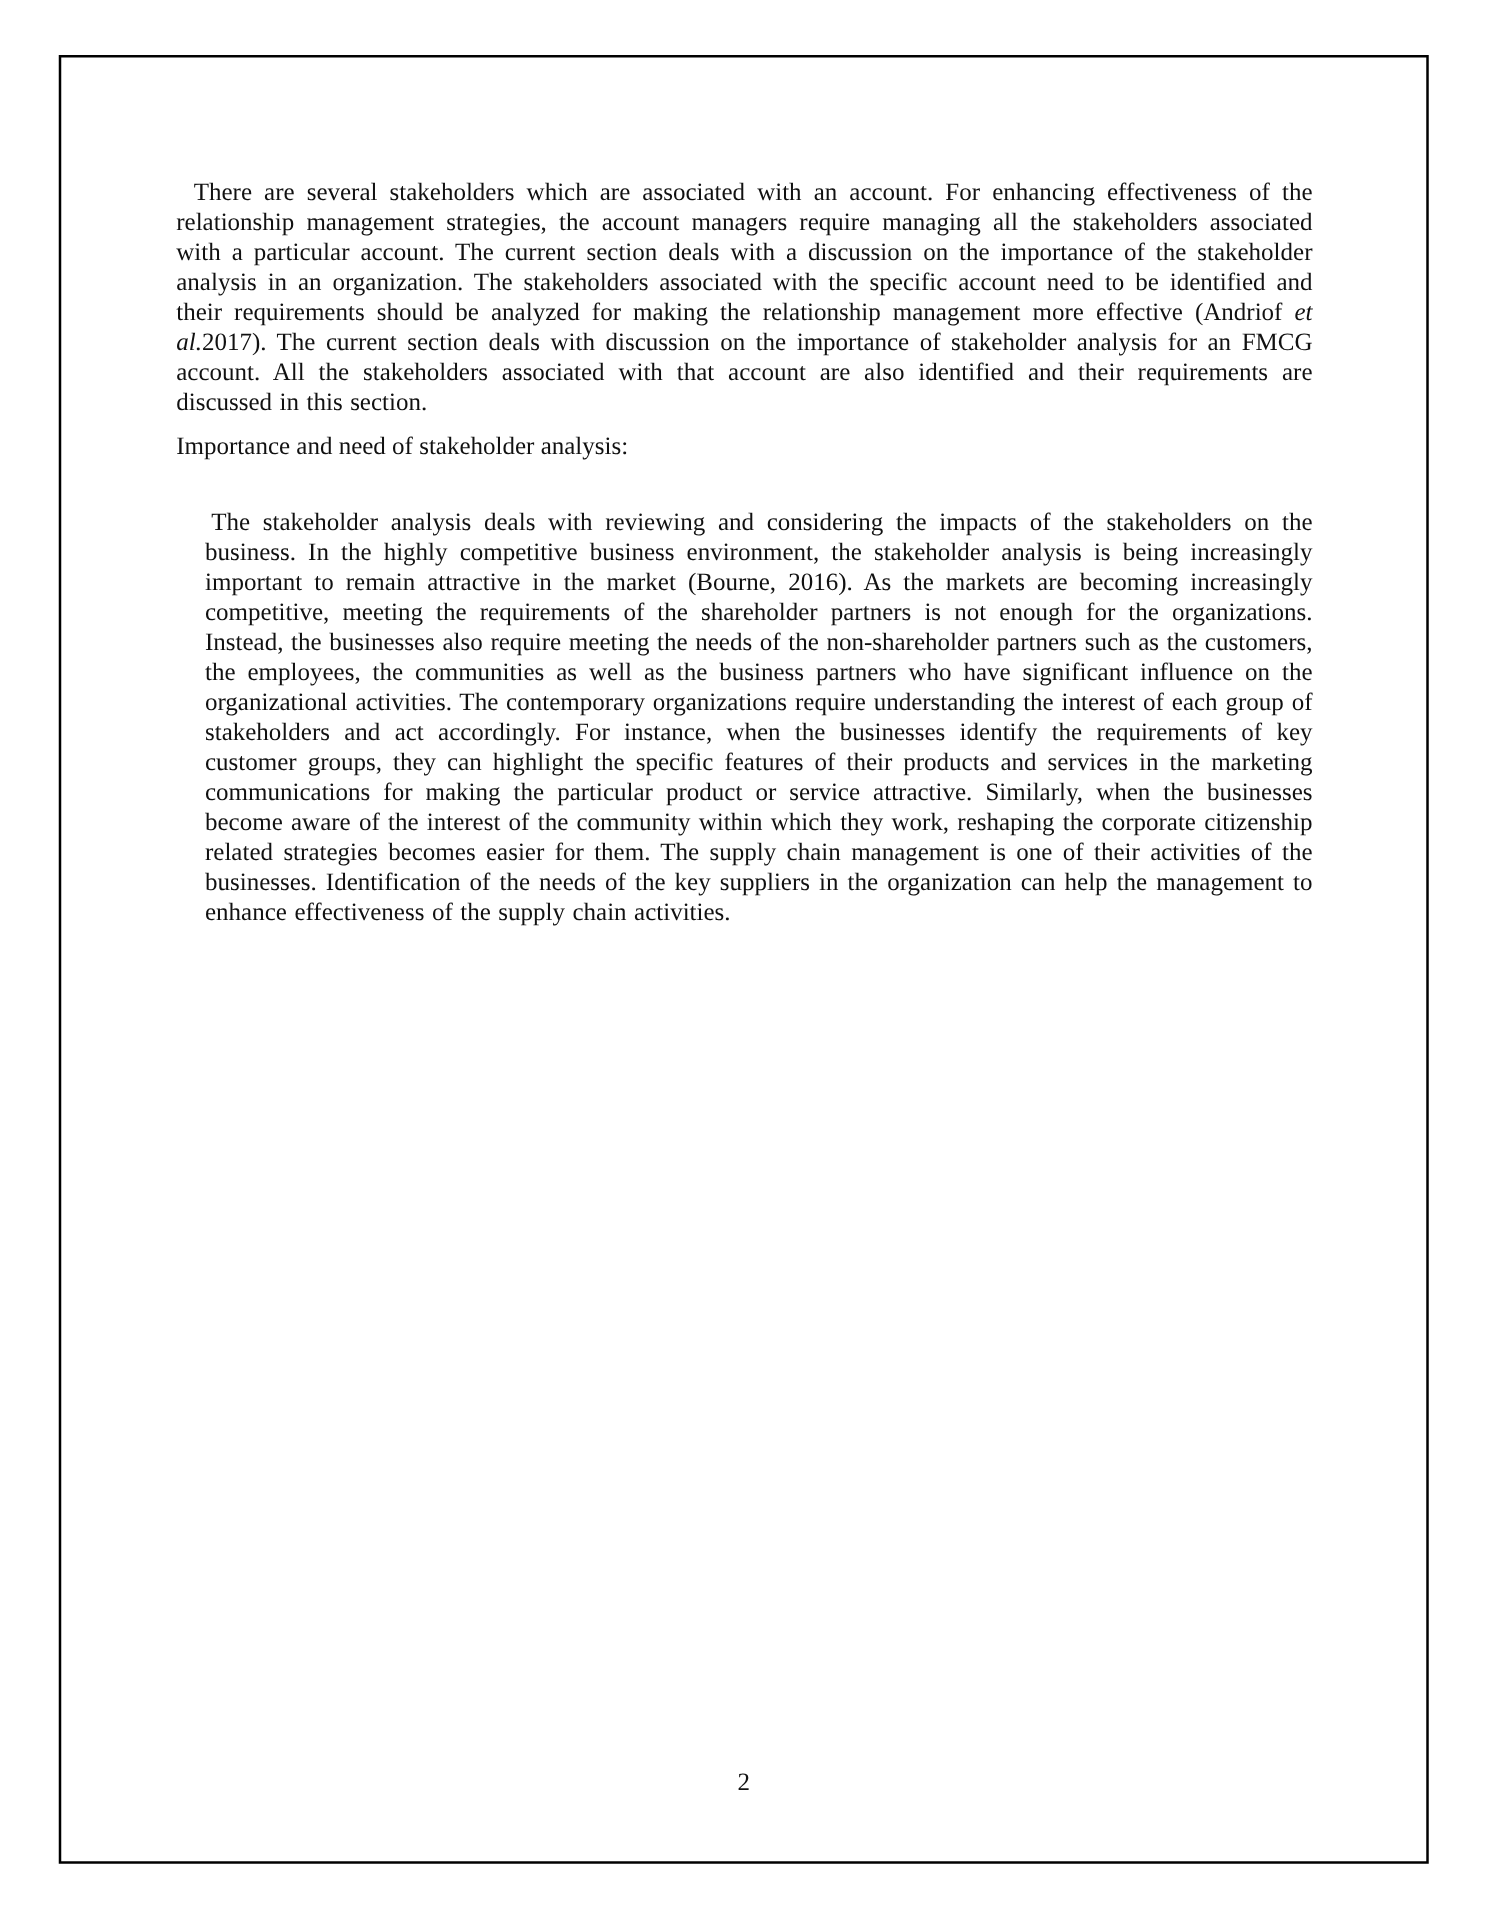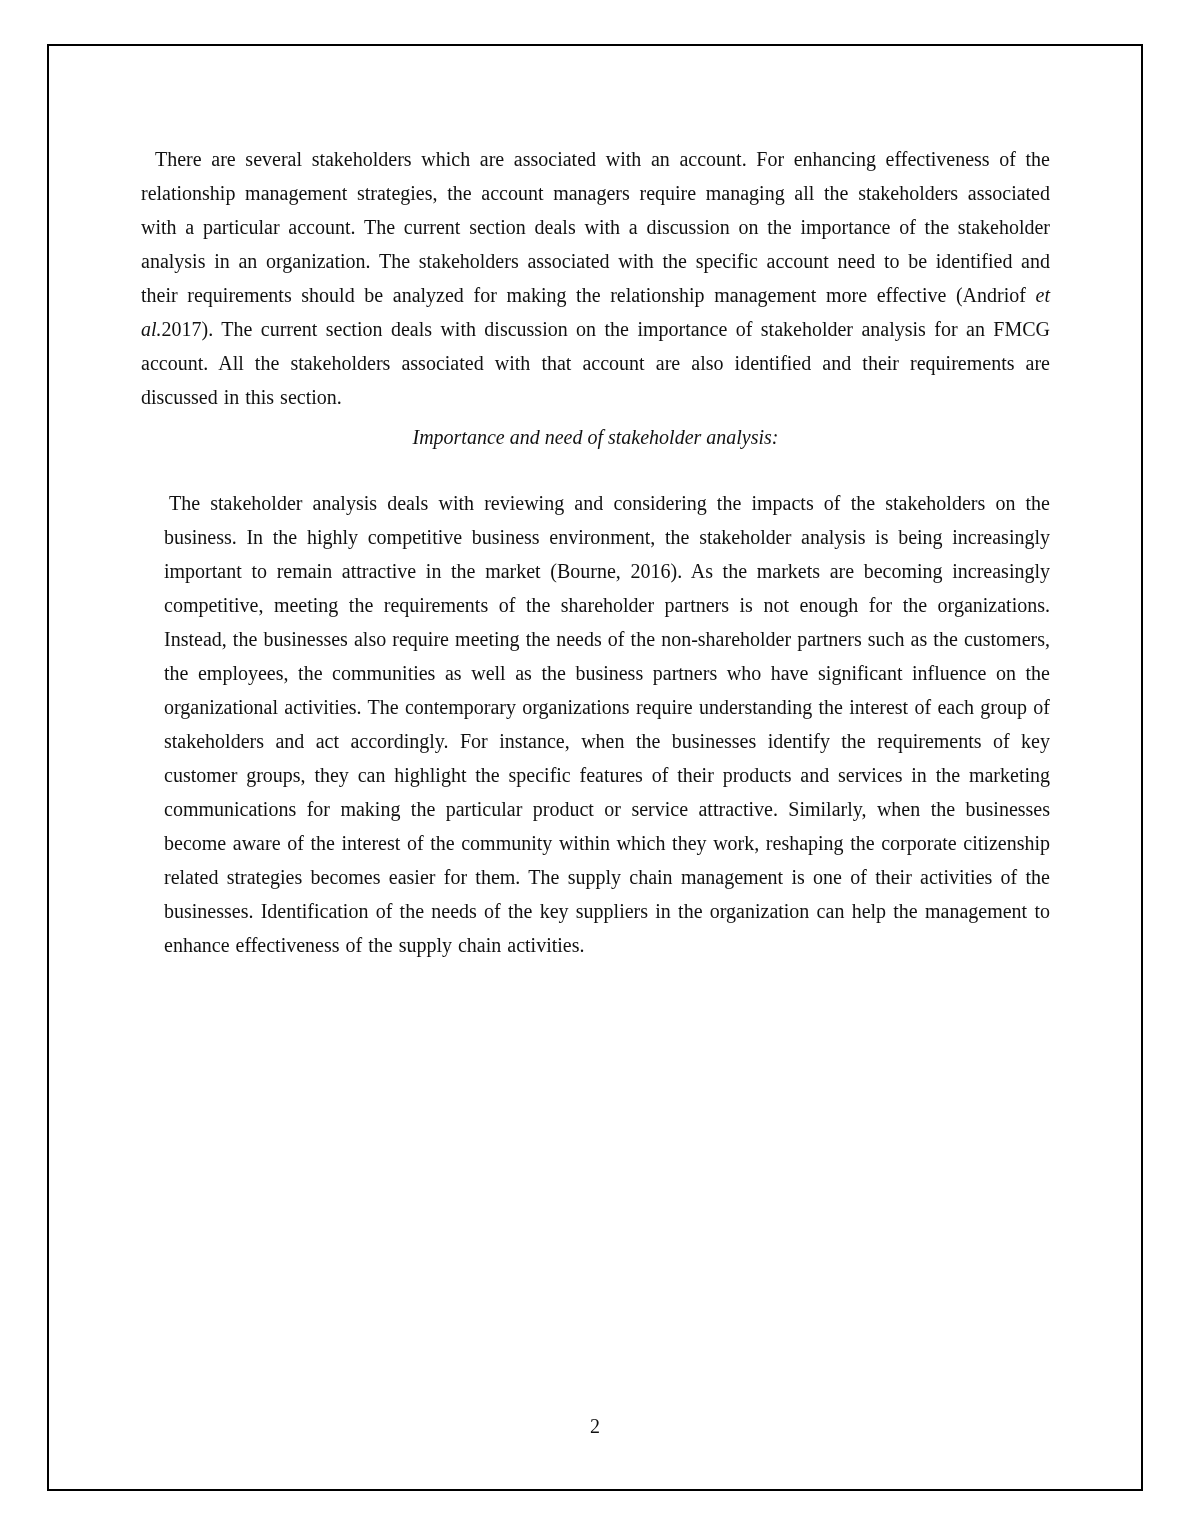--- a/index.html
+++ b/index.html
@@ -33,39 +33,38 @@
   }
   .doc-title {
     font-size: 20px;
     line-height: 22px;
     font-weight: normal;
     margin: 0 0 40px 0;
     text-align: left;
   }
   .para {
     font-size: 20px;
-    line-height: 34px;
+    line-height: 24px;
     text-align: justify;
     margin: 0;
     word-spacing: 1px;
   }
   .para-1 {
     text-indent: 14px;
   }
   .para-2 {
     text-indent: 5px;
     margin-left: 23px;
   }
   .section-heading {
     font-size: 20px;
     line-height: 22px;
     font-weight: normal;
     margin: 12px 0 38px 0;
-    text-align: center;
-    font-style: italic;
+    text-align: left;
   }
   .page-number {
     position: absolute;
     left: 47px;
     top: 1414px;
     width: 1096px;
     text-align: center;
     font-size: 20px;
     line-height: 24px;
   }

